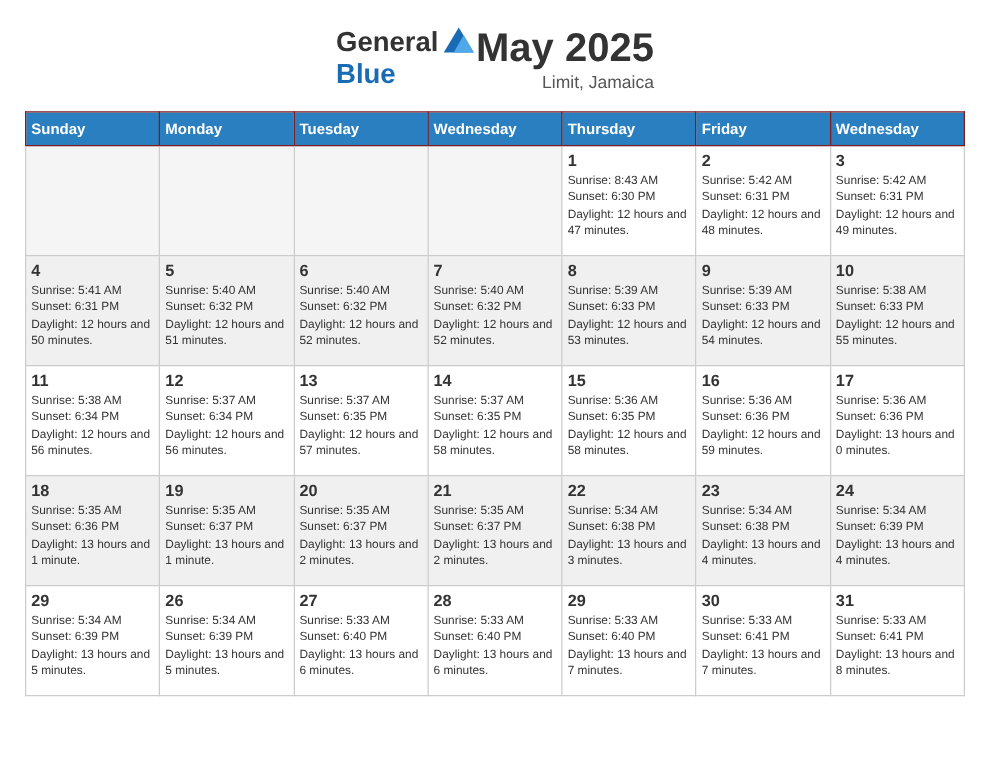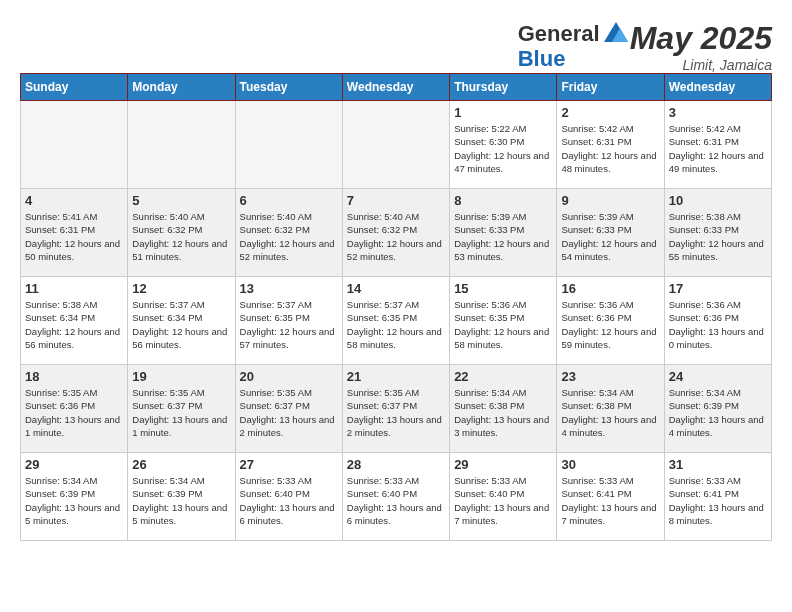--- a/index.html
+++ b/index.html
@@ -5,42 +5,42 @@
     * { margin: 0; padding: 0; box-sizing: border-box; }
     body {
       font-family: Arial, sans-serif;
       background: #fff;
       width: 792px;
       min-height: 612px;
       padding: 20px;
     }
     .header {
       display: flex;
-      justify-content: flex-end;
+      justify-content: center;
       align-items: flex-start;
+      margin-bottom: 16px;
     }
     .logo {
       display: flex;
       align-items: center;
     }
     .logo-text {
       font-size: 22px;
       font-weight: bold;
       line-height: 1;
     }
     .logo-general { color: #333; }
     .logo-blue { color: #1a6bb5; }
     .logo-icon {
       width: 28px;
       height: 28px;
       margin-left: 2px;
     }
     .title-block {
       text-align: right;
-      font-style: italic;
     }
     .month-year {
       font-size: 32px;
       font-weight: bold;
       color: #333;
     }
     .location {
       font-size: 14px;
       color: #555;
     }
@@ -119,21 +119,21 @@
       </tr>
   </thead>
   <tbody id="calendar-body">
   <tr>
         <td class="empty"></td>
         <td class="empty"></td>
         <td class="empty"></td>
         <td class="empty"></td>
         <td>
           <span class="day-num">1</span>
-          <div class="day-info">Sunrise: 5:22 AM
+          <div class="day-info">Sunrise: 8:43 AM
 Sunset: 6:30 PM
 Daylight: 12 hours
 and 47 minutes.</div>
         </td>
         <td>
           <span class="day-num">2</span>
           <div class="day-info">Sunrise: 5:42 AM
 Sunset: 6:31 PM
 Daylight: 12 hours
 and 48 minutes.</div>

